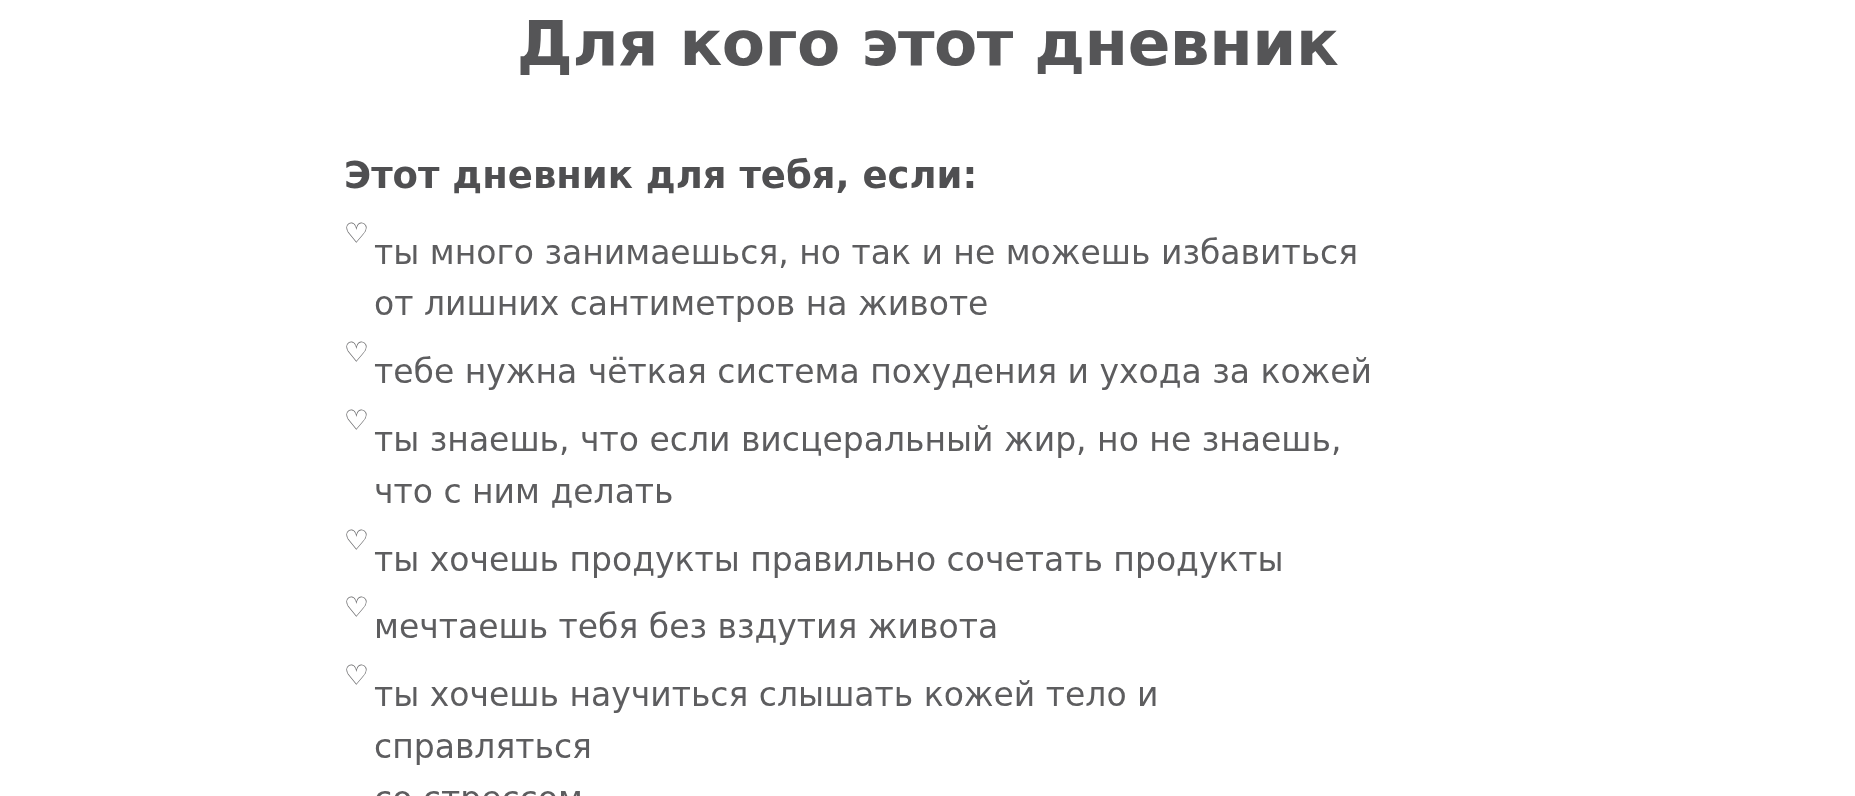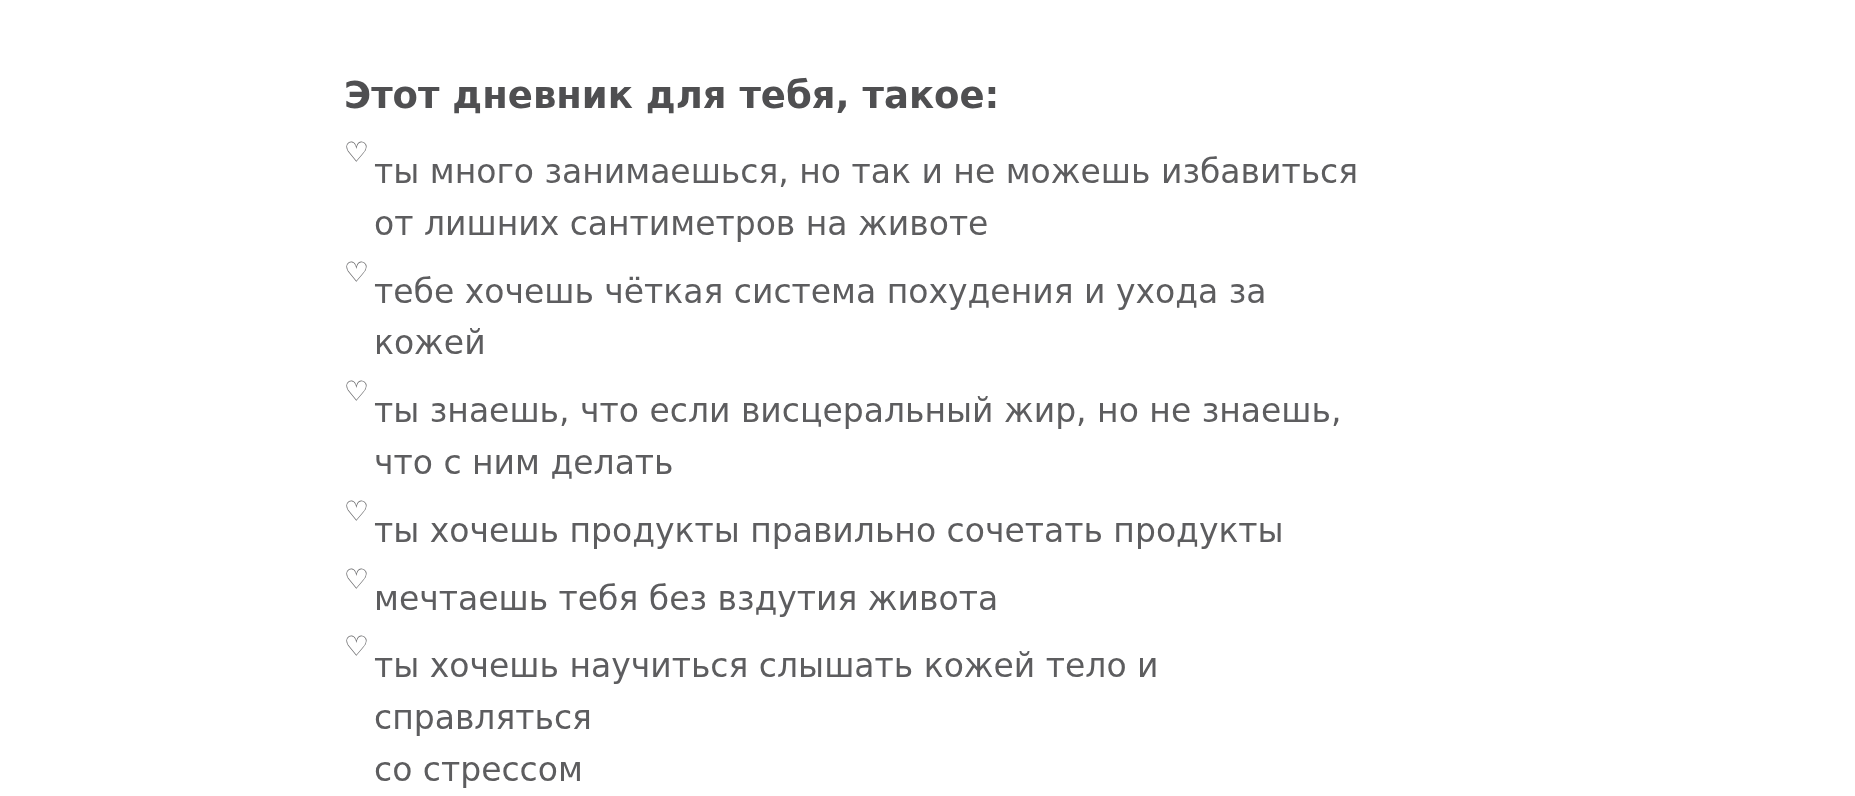--- a/index.html
+++ b/index.html
@@ -68,36 +68,37 @@
     flex: 1 1 auto;
     white-space: pre-line;
     margin-top: 16px;
   }
 </style>
 </head>
 <body>
 
 <div class="page">
 
+  <h1 class="page-title">Для кого этот дневник</h1>
 
   <div class="content">
 
-    <h2 class="section-title">Этот дневник для тебя, такое:</h2>
+    <h2 class="section-title">Этот дневник для тебя, если:</h2>
 
     <ul class="list">
 
       <li class="list-item">
         <span class="bullet-icon">♡</span>
         <span class="item-text">ты много занимаешься, но так и не можешь избавиться
 от лишних сантиметров на животе</span>
       </li>
 
       <li class="list-item">
         <span class="bullet-icon">♡</span>
-        <span class="item-text">тебе хочешь чёткая система похудения и ухода за кожей</span>
+        <span class="item-text">тебе нужна чёткая система похудения и ухода за кожей</span>
       </li>
 
       <li class="list-item">
         <span class="bullet-icon">♡</span>
         <span class="item-text">ты знаешь, что если висцеральный жир, но не знаешь,
 что с ним делать</span>
       </li>
 
       <li class="list-item">
         <span class="bullet-icon">♡</span>

